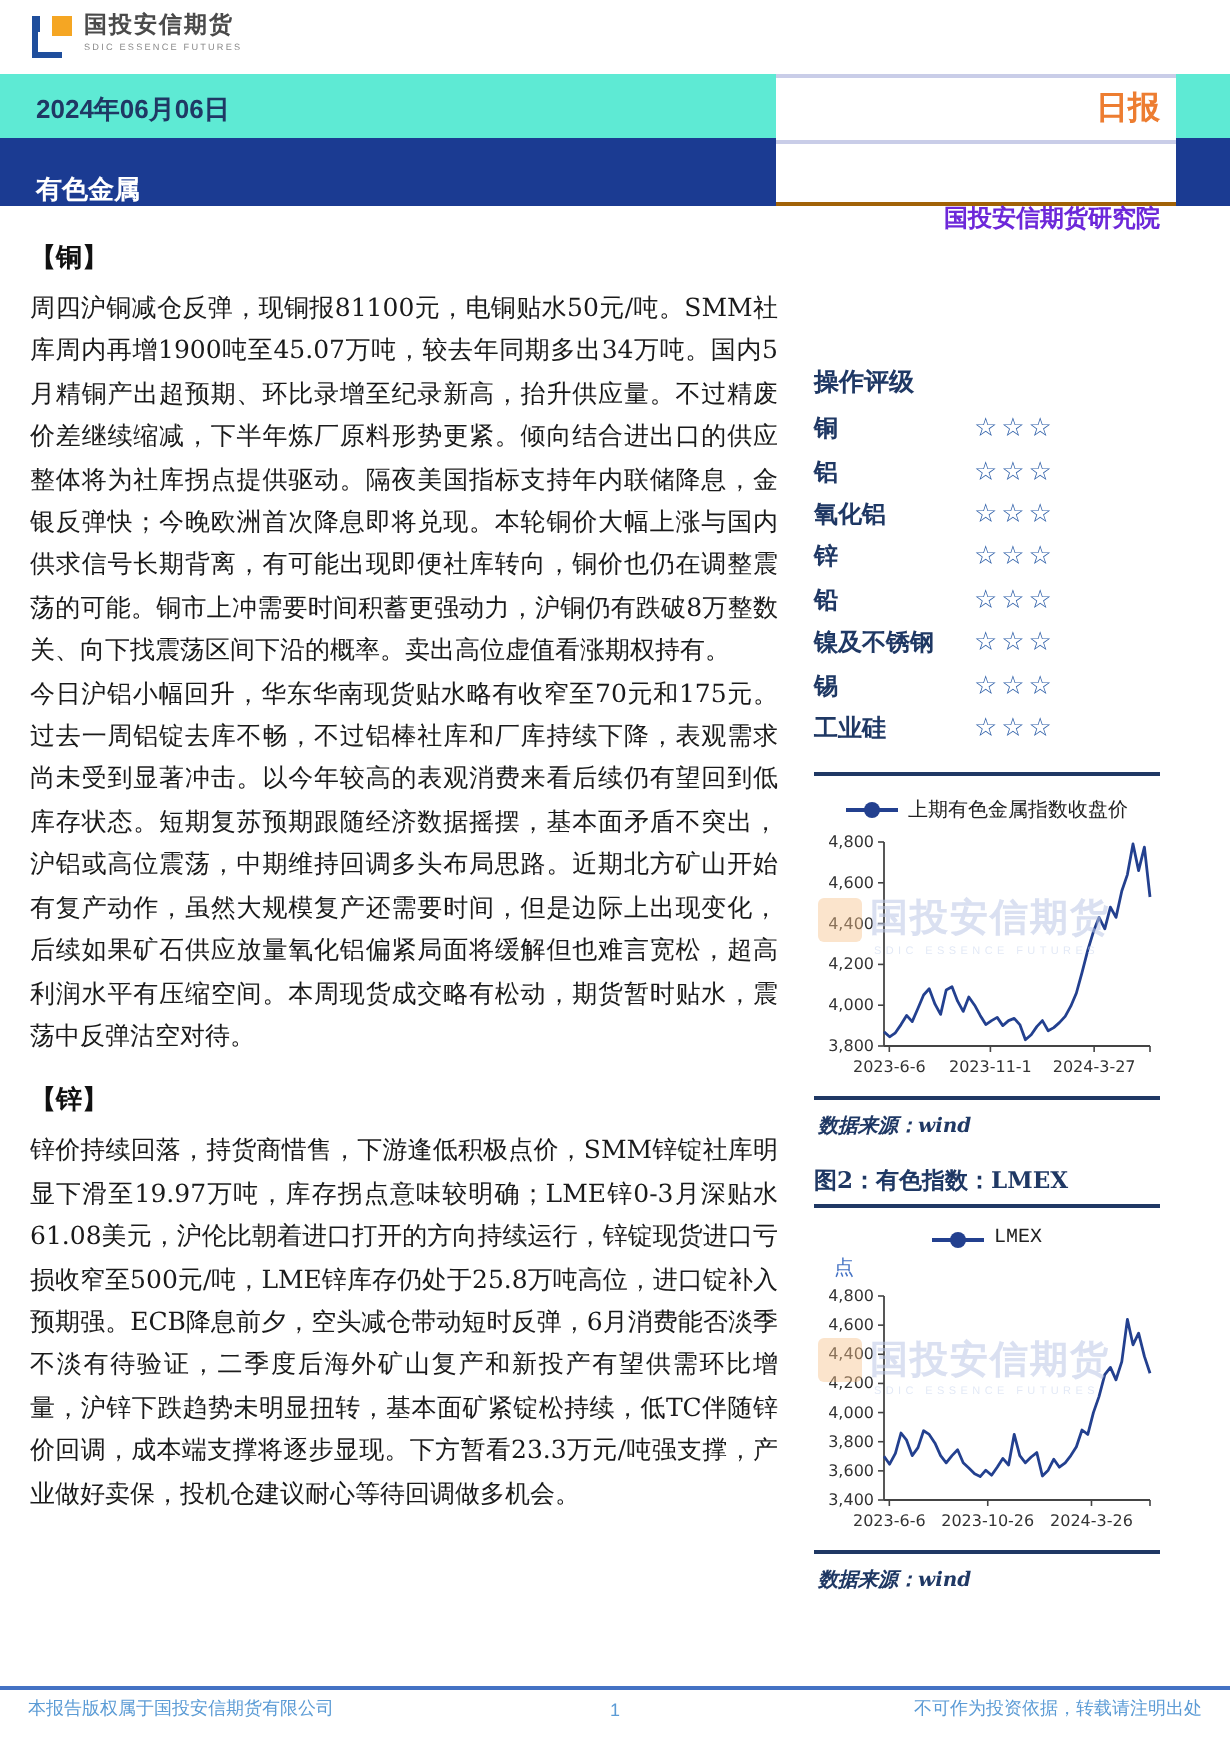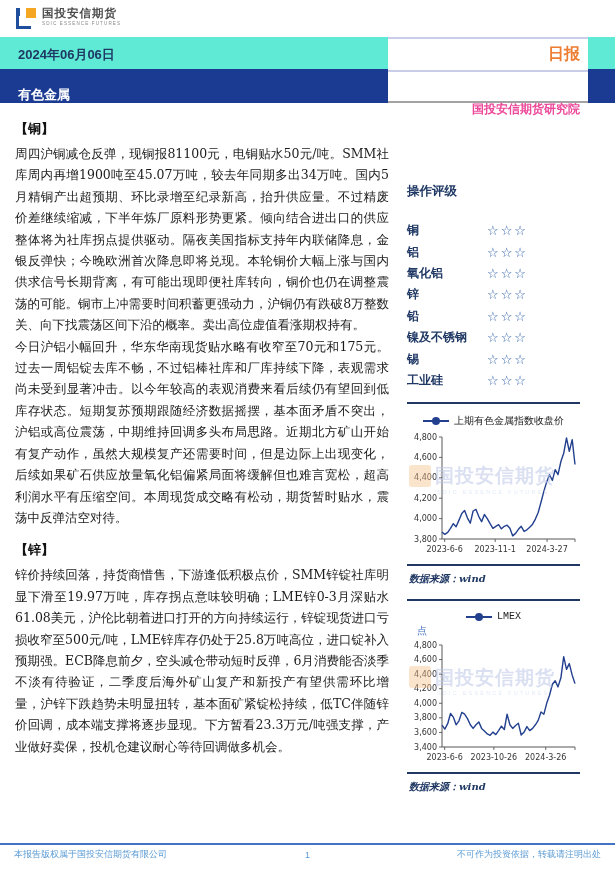--- a/index.html
+++ b/index.html
@@ -19,34 +19,34 @@
   .logo-txt { line-height:1; }
   .logo-name { font-family:"Liberation Sans", sans-serif; font-size:11.5px; font-weight:bold; color:#4a4a4a; letter-spacing:1px; }
   .logo-sub { font-family:"Liberation Sans", sans-serif; font-size:4.6px; color:#8a8a8a; letter-spacing:1.1px; margin-top:2px; }
   
   .band-orange { position:absolute; left:0; top:37px; width:615px; height:32px; background:#5eead4; }
   .band-blue   { position:absolute; left:0; top:69px; width:615px; height:34px; background:#1B3B92; }
   .band-date { position:absolute; left:18px; top:9px; font-size:13px; font-weight:bold; color:#1F3864; font-family:"Liberation Sans", sans-serif; }
   .band-cat  { position:absolute; left:18px; top:17px; font-size:13px; font-weight:bold; color:#ffffff; font-family:"Liberation Sans", sans-serif;text-align:right; }
   .header-box {
     position:absolute; left:388px; top:37px; width:200px; height:66px; background:#fff;
-    border-top:2px solid #C9CDE8; border-bottom:2px solid #a3a3a3;
+    border-top:2px solid #C9CDE8; border-bottom:2px solid #a16207;
   }
   .hb-top { height:33px; border-bottom:2px solid #C9CDE8; display:flex; align-items:center; justify-content:flex-end; padding-right:8px; }
   .hb-bot { height:29px; display:flex; align-items:center; justify-content:flex-end; padding-right:8px; }
   .hb-daily { color:#ED7D31; font-size:16px; font-weight:bold; font-family:"Liberation Sans", sans-serif; }
-  .hb-inst  { color:#ec4899; font-size:12px; font-weight:bold; font-family:Liberation Serif, serif;margin-top:46px; }
+  .hb-inst  { color:#6d28d9; font-size:12px; font-weight:bold; font-family:Liberation Serif, serif;margin-top:46px; }
   
   .left-col { position:absolute; left:15px; top:120px; width:374px; }
   .sec-heading { font-size:13px; font-weight:bold; color:#111; margin:13px 0 5px 0; }
   .sec-heading:first-child { margin-top:0; }
   .sec-body { font-size:12.5px; color:#1a1a1a; line-height:21.4px; text-align:justify; }
   
   .right-col { position:absolute; left:407px; top:183px; width:173px; }
-  .ratings-title { font-size:12.5px; font-weight:bold; color:#1F3864; margin-bottom:20px; }
+  .ratings-title { font-size:12.5px; font-weight:bold; color:#1F3864; margin-bottom:4px; }
   .rating-row { display:flex; align-items:center; height:21.4px; }
   .rating-label { width:80px; font-size:12px; font-weight:bold; color:#1F3864; }
   .rating-stars { font-size:13px; font-weight:bold; letter-spacing:2px; font-family:"DejaVu Sans", sans-serif; line-height:1; }
   
   .figure { margin-top:11px; }
   .fig-title { font-size:11.5px; font-weight:bold; color:#1F3864; padding-bottom:4px; }
   .fig-rule { border-top:2px solid #1F3864; }
   .chart-wrap { position:relative; padding-top:10px; }
   .legend { display:flex; align-items:center; justify-content:center; margin-bottom:2px;font-family:Liberation Mono, monospace; }
   .leg-line { position:relative; width:26px; height:2px; background:#23408F; margin-right:5px; }
@@ -187,20 +187,21 @@
               <text x="88.2" y="122" text-anchor="middle" font-size="8" fill="#333" font-family="DejaVu Sans, sans-serif">2023-11-1</text>
               <line x1="140.07" y1="109" x2="140.07" y2="112" stroke="#444" stroke-width="0.8"></line>
               <text x="140.07" y="122" text-anchor="middle" font-size="8" fill="#333" font-family="DejaVu Sans, sans-serif">2024-3-27</text>
               <polyline points="35.0,101.9 37.8,104.4 40.7,102.4 43.5,98.3 46.3,93.7 49.1,96.8 52.0,90.1 54.8,83.5 57.6,80.4 60.5,88.1 63.3,93.2 66.1,81.0 69.0,79.4 71.8,86.6 74.6,91.7 77.4,84.5 80.3,88.6 83.1,93.7 85.9,98.3 88.8,96.3 91.6,94.7 94.4,98.8 97.3,96.3 100.1,95.2 102.9,98.3 105.7,105.9 108.6,103.4 111.4,99.3 114.2,96.3 117.1,101.4 119.9,99.8 122.7,97.3 125.6,94.2 128.4,89.1 131.2,82.5 134.0,72.3 136.9,61.1 139.7,51.9 142.5,44.7 145.4,50.4 148.2,39.6 151.0,44.7 153.9,31.5 156.7,23.3 159.5,8.0 162.3,21.3 165.2,9.6 168.0,34.5" fill="none" stroke="#23408F" stroke-width="1.4" stroke-linejoin="round"></polyline>
             </svg>
           </div>
           <div class="fig-rule"></div>
           <div class="fig-source">数据来源：wind</div>
         </div>
         <div class="figure">
+          <div class="fig-title">图2：有色指数：LMEX</div>
           <div class="fig-rule"></div>
           <div class="chart-wrap">
             <div class="legend">
               <span class="leg-line">
                 <span class="leg-dot"></span>
               </span>
               <span class="leg-label">LMEX</span>
             </div>
             <div class="unit-label">点</div>
             <div class="wm">

